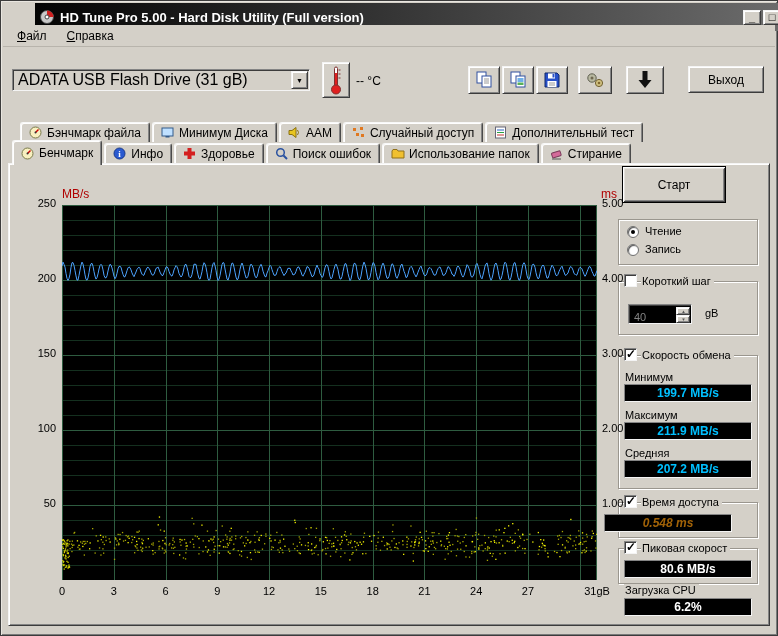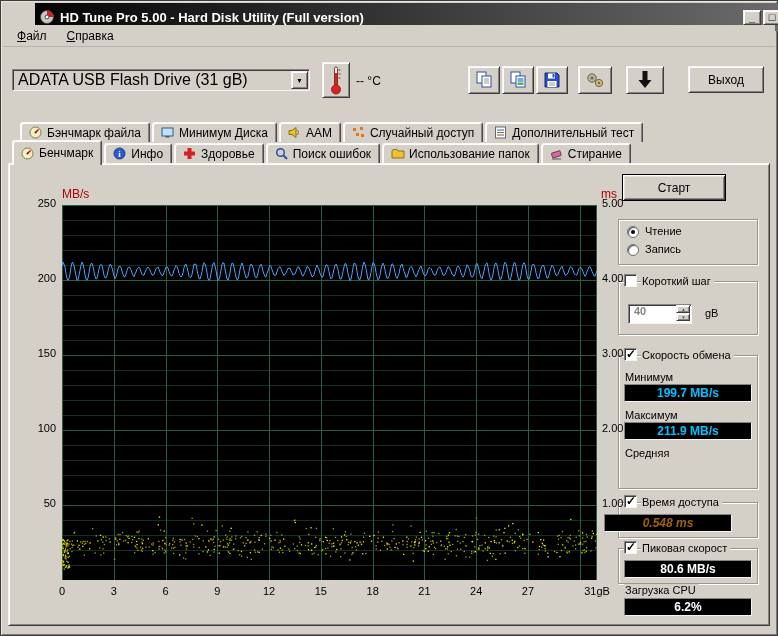--- a/index.html
+++ b/index.html
@@ -70,22 +70,22 @@
           font-weight:bold; font-size:12px; }
   .checkbox { position:absolute; width:13px; height:13px; background:#fff; border:1px solid;
               border-color:#848484 #f4f4f4 #f4f4f4 #848484; box-shadow: inset 1px 1px 0 #3c3c3c; cursor:default; }
   .checkbox.on::after { content:"✓"; position:absolute; left:1px; top:-2px; font-size:12px; font-weight:bold; color:#000; }
   .radio { position:absolute; width:12px; height:12px; background:#fff; border:1px solid #707070; border-radius:50%;
            box-shadow: inset 1px 1px 1px #555; cursor:default; }
   .radio.on::after { content:""; position:absolute; left:3px; top:3px; width:4px; height:4px; background:#000; border-radius:50%; }
   .start-btn { position:absolute; background:#d4d0c8; border:1px solid #000;
                box-shadow: inset 1px 1px 0 #fff, inset -1px -1px 0 #404040, inset 2px 2px 0 #e6e3dd, inset -2px -2px 0 #848484;
                display:flex; align-items:center; justify-content:center; font-size:12px; cursor:default; }
-  .spinbox { position:absolute; background:#ffffff; border:1px solid; border-color:#848484 #f4f4f4 #f4f4f4 #848484;
-             box-shadow: inset 1px 1px 0 #3c3c3c; display:flex; align-items:flex-start;font-weight:bold; }
+  .spinbox { position:absolute; background:#000000; border:1px solid; border-color:#848484 #f4f4f4 #f4f4f4 #848484;
+             box-shadow: inset 1px 1px 0 #3c3c3c; display:flex; align-items:flex-end; }
   .spin-value { flex:1; padding-left:5px; color:#848484; font-size:11px; }
   .spin-btns { display:flex; flex-direction:column; margin-right:1px; gap:0; }
   .spin-btn { width:14px; height:8px; display:flex; align-items:center; justify-content:center; font-size:5px; color:#555; cursor:default; }
   .spin-btn i { font-style:normal; transform:scale(0.9); }
   i { font-style:normal; }
 </style>
 </head>
 <body>
 
 <div class="window">
@@ -1007,21 +1007,21 @@
       <span class="tick" style="left: 197.323px; top: 585px; width: 40px; text-align: center;">9</span>
       <span class="tick" style="left: 249.097px; top: 585px; width: 40px; text-align: center;">12</span>
       <span class="tick" style="left: 300.871px; top: 585px; width: 40px; text-align: center;">15</span>
       <span class="tick" style="left: 352.645px; top: 585px; width: 40px; text-align: center;">18</span>
       <span class="tick" style="left: 404.419px; top: 585px; width: 40px; text-align: center;">21</span>
       <span class="tick" style="left: 456.194px; top: 585px; width: 40px; text-align: center;">24</span>
       <span class="tick" style="left: 507.968px; top: 585px; width: 40px; text-align: center;">27</span>
       <span class="tick" style="left: 577px; top: 585px; width: 40px; text-align: center;">31gB</span>
     </div>
 
-  <div class="start-btn" style="left:622px;top:174px;width:104px;height:27px">
+  <div class="start-btn" style="left:622px;top:166px;width:104px;height:37px">
     <span>Старт</span>
   </div>
 
   <div class="groupbox" style="left:618px;top:219px;width:140px;height:46px"></div>
   <span class="radio on" style="left:627px;top:226px"></span>
   <span class="lbl" style="left:644px;top:225px">Чтение</span>
   <span class="radio" style="left:627px;top:244px"></span>
   <span class="lbl" style="left:644px;top:243px">Запись</span>
 
   <div class="groupbox" style="left:618px;top:281px;width:140px;height:54px"></div>
@@ -1041,20 +1041,21 @@
   <span class="lbl" style="left:704px;top:307px">gB</span>
 
   <div class="groupbox" style="left:618px;top:355px;width:140px;height:134px"></div>
   <span class="checkbox on" style="left:624px;top:348px"></span>
   <span class="lbl" style="left:641px;top:349px">Скорость обмена</span>
   <span class="lbl" style="left:624px;top:371px">Минимум</span>
   <div class="vbox" style="left: 624px; top: 384px; color: rgb(0, 192, 255);">199.7 MB/s</div>
   <span class="lbl" style="left:624px;top:409px">Максимум</span>
   <div class="vbox" style="left: 624px; top: 422px; color: rgb(0, 192, 255);">211.9 MB/s</div>
   <span class="lbl" style="left:624px;top:447px">Средняя</span>
+  <div class="vbox" style="left: 624px; top: 460px; color: rgb(0, 192, 255);">207.2 MB/s</div>
 
   <div class="groupbox" style="left:618px;top:502px;width:140px;height:36px"></div>
   <span class="checkbox on" style="left:624px;top:495px"></span>
   <span class="lbl" style="left:641px;top:496px">Время доступа</span>
   <div class="vbox" style="left: 604px; top: 514px; color: #a16207; font-style: italic;">0.548 ms</div>
 
   <div class="groupbox" style="left:618px;top:548px;width:140px;height:36px"></div>
   <span class="checkbox on" style="left:624px;top:541px"></span>
   <span class="lbl" style="left:641px;top:542px">Пиковая скорост</span>
   <div class="vbox" style="left: 624px; top: 560px; color: rgb(255, 255, 255);">80.6 MB/s</div>

